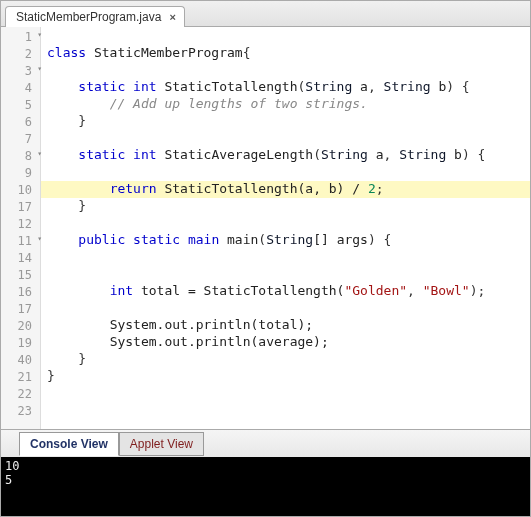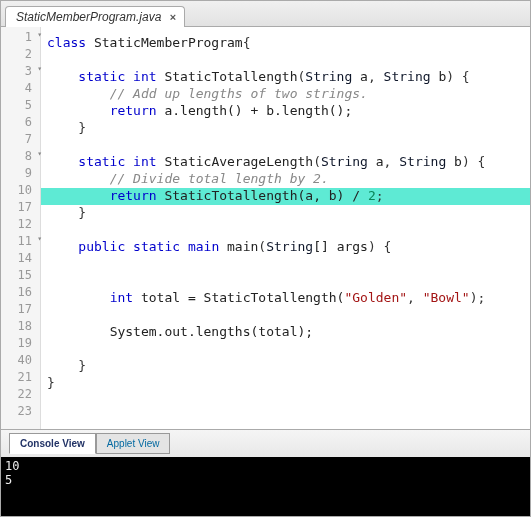--- a/index.html
+++ b/index.html
@@ -27,21 +27,20 @@
       border-radius: 4px 4px 0 0;
       padding: 3px 8px 3px 10px;
       display: flex;
       align-items: center;
       gap: 8px;
       font-family: Arial, sans-serif;
       font-size: 12px;
       color: #333;
       position: relative;
       top: 1px;
-      font-style: italic;
     }
     .tab-close {
       font-weight: bold;
       color: #555;
       cursor: pointer;
       font-size: 11px;
     }
     .editor-area {
       display: flex;
       height: 402px;
@@ -64,55 +63,55 @@
     }
     .fold-marker::after {
       content: '▾';
       position: absolute;
       right: -2px;
       color: #888;
       font-size: 8px;
     }
     .code-area {
       flex: 1;
-      padding-top: 8px;
+      padding-top: 18px;
       overflow: auto;
       position: relative;
     }
     .code-line {
       height: 17px;
       white-space: pre;
       padding-left: 6px;
     }
     .code-line.highlighted {
-      background: #5eead4;
+      background: #fef9c3;
     }
     .kw { color: #0000cc; }
     .type { color: #0f172a; }
     .str { color: #a31515; }
     .num { color: #098658; }
     .cmt { color: #888; font-style: italic; }
     .ident { color: #222; }
     .punct { color: #333; }
     .bottom-tabs {
       background: linear-gradient(#f5f5f5, #e8e8e8);
       border-top: 1px solid #aaa;
       height: 28px;
       display: flex;
       align-items: center;
-      padding-left: 8px;
+      padding-left: 18px;
       gap: 0;
       font-family: Arial, sans-serif;
-      font-size: 10px;
+      font-size: 12px;
     }
     .btab {
       padding: 4px 10px;
       border: 1px solid #999;
       background: #e4e4e4;
-      color: #0369a1;
+      color: #7f1d1d;
       cursor: pointer;
     }
     .btab.active {
       background: #fff;
       font-weight: bold;
       color: #223366;
       border-bottom-color: #fff;
     }
     .console {
       background: #000;
@@ -146,47 +145,46 @@
     <div class="gutter-line fold-marker">8</div>
     <div class="gutter-line">9</div>
     <div class="gutter-line">10</div>
     <div class="gutter-line">17</div>
     <div class="gutter-line">12</div>
     <div class="gutter-line fold-marker">11</div>
     <div class="gutter-line">14</div>
     <div class="gutter-line">15</div>
     <div class="gutter-line">16</div>
     <div class="gutter-line">17</div>
-    <div class="gutter-line">18</div>
+    <div class="gutter-line">20</div>
     <div class="gutter-line">19</div>
     <div class="gutter-line">40</div>
     <div class="gutter-line">21</div>
     <div class="gutter-line">22</div>
     <div class="gutter-line">23</div>
   </div>
   <div class="code-area">
     <div class="code-line"><span class="kw">class</span><span class="ident"> StaticMemberProgram</span><span class="punct">{</span></div>
     <div class="code-line"><span></span></div>
     <div class="code-line"><span>    </span><span class="kw">static </span><span class="kw">int </span><span class="ident">StaticTotallength</span><span class="punct">(</span><span class="type">String </span><span class="ident">a</span><span class="punct">, </span><span class="type">String </span><span class="ident">b</span><span class="punct">) {</span></div>
     <div class="code-line"><span>        </span><span class="cmt">// Add up lengths of two strings.</span></div>
-    <div class="code-line"><span>        </span><span class="kw">return </span><span class="ident">a.length() + b.length();</span></div>
     <div class="code-line"><span>    </span><span class="punct">}</span></div>
     <div class="code-line"><span></span></div>
     <div class="code-line"><span>    </span><span class="kw">static </span><span class="kw">int </span><span class="ident">StaticAverageLength</span><span class="punct">(</span><span class="type">String </span><span class="ident">a</span><span class="punct">, </span><span class="type">String </span><span class="ident">b</span><span class="punct">) {</span></div>
-    <div class="code-line"><span>        </span><span class="cmt">// Divide total length by 2.</span></div>
+    <div class="code-line"><span>        </span></div>
     <div class="code-line highlighted"><span>        </span><span class="kw">return </span><span class="ident">StaticTotallength(a, b) / </span><span class="num">2</span><span class="punct">;</span></div>
     <div class="code-line"><span>    </span><span class="punct">}</span></div>
     <div class="code-line"><span></span></div>
     <div class="code-line"><span>    </span><span class="kw">public </span><span class="kw">static </span><span class="kw">main </span><span class="ident">main</span><span class="punct">(</span><span class="type">String</span><span class="ident">[] </span><span class="ident">args</span><span class="punct">) {</span></div>
     <div class="code-line"><span></span></div>
     <div class="code-line"><span>        </span></div>
     <div class="code-line"><span>        </span><span class="kw">int </span><span class="ident">total = StaticTotallength(</span><span class="str">"Golden"</span><span class="punct">, </span><span class="str">"Bowl"</span><span class="punct">);</span></div>
     <div class="code-line"><span></span></div>
-    <div class="code-line"><span>        </span><span class="ident">System.out.lengths(total);</span></div>
-    <div class="code-line"><span>        </span></div>
+    <div class="code-line"><span>        </span><span class="ident">System.out.println(total);</span></div>
+    <div class="code-line"><span>        </span><span class="ident">System.out.println(average);</span></div>
     <div class="code-line"><span>    </span><span class="punct">}</span></div>
     <div class="code-line"><span class="punct">}</span></div>
     <div class="code-line"><span></span></div>
   </div>
 </div>
 
 <div class="bottom-tabs">
   <div class="btab active">Console View</div>
   <div class="btab">Applet View</div>
 </div>

